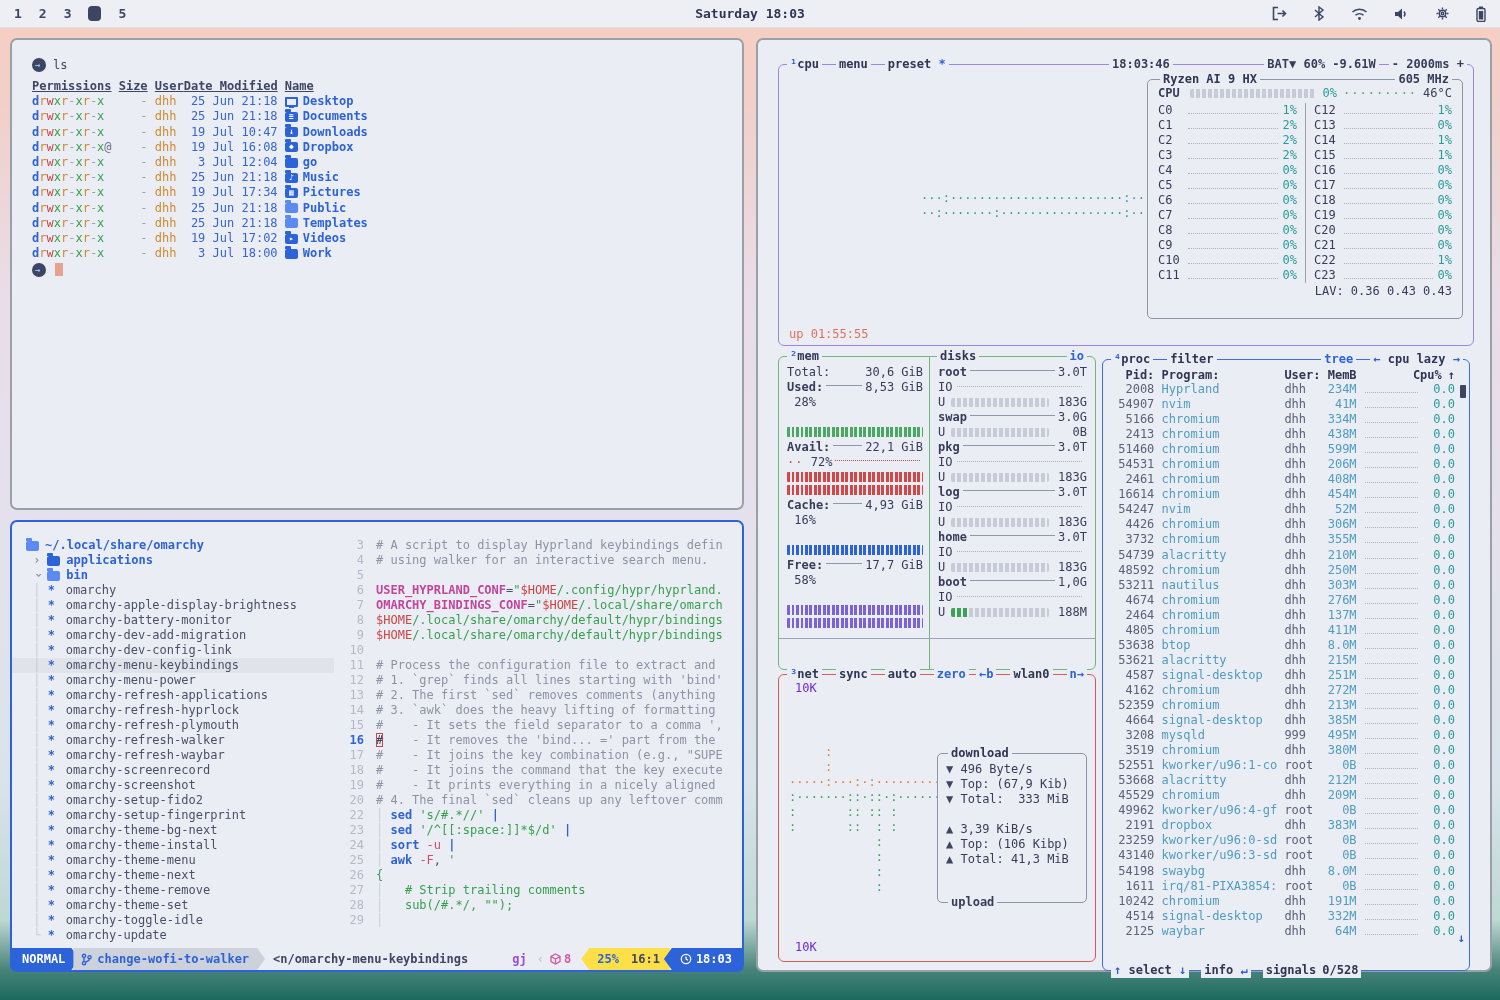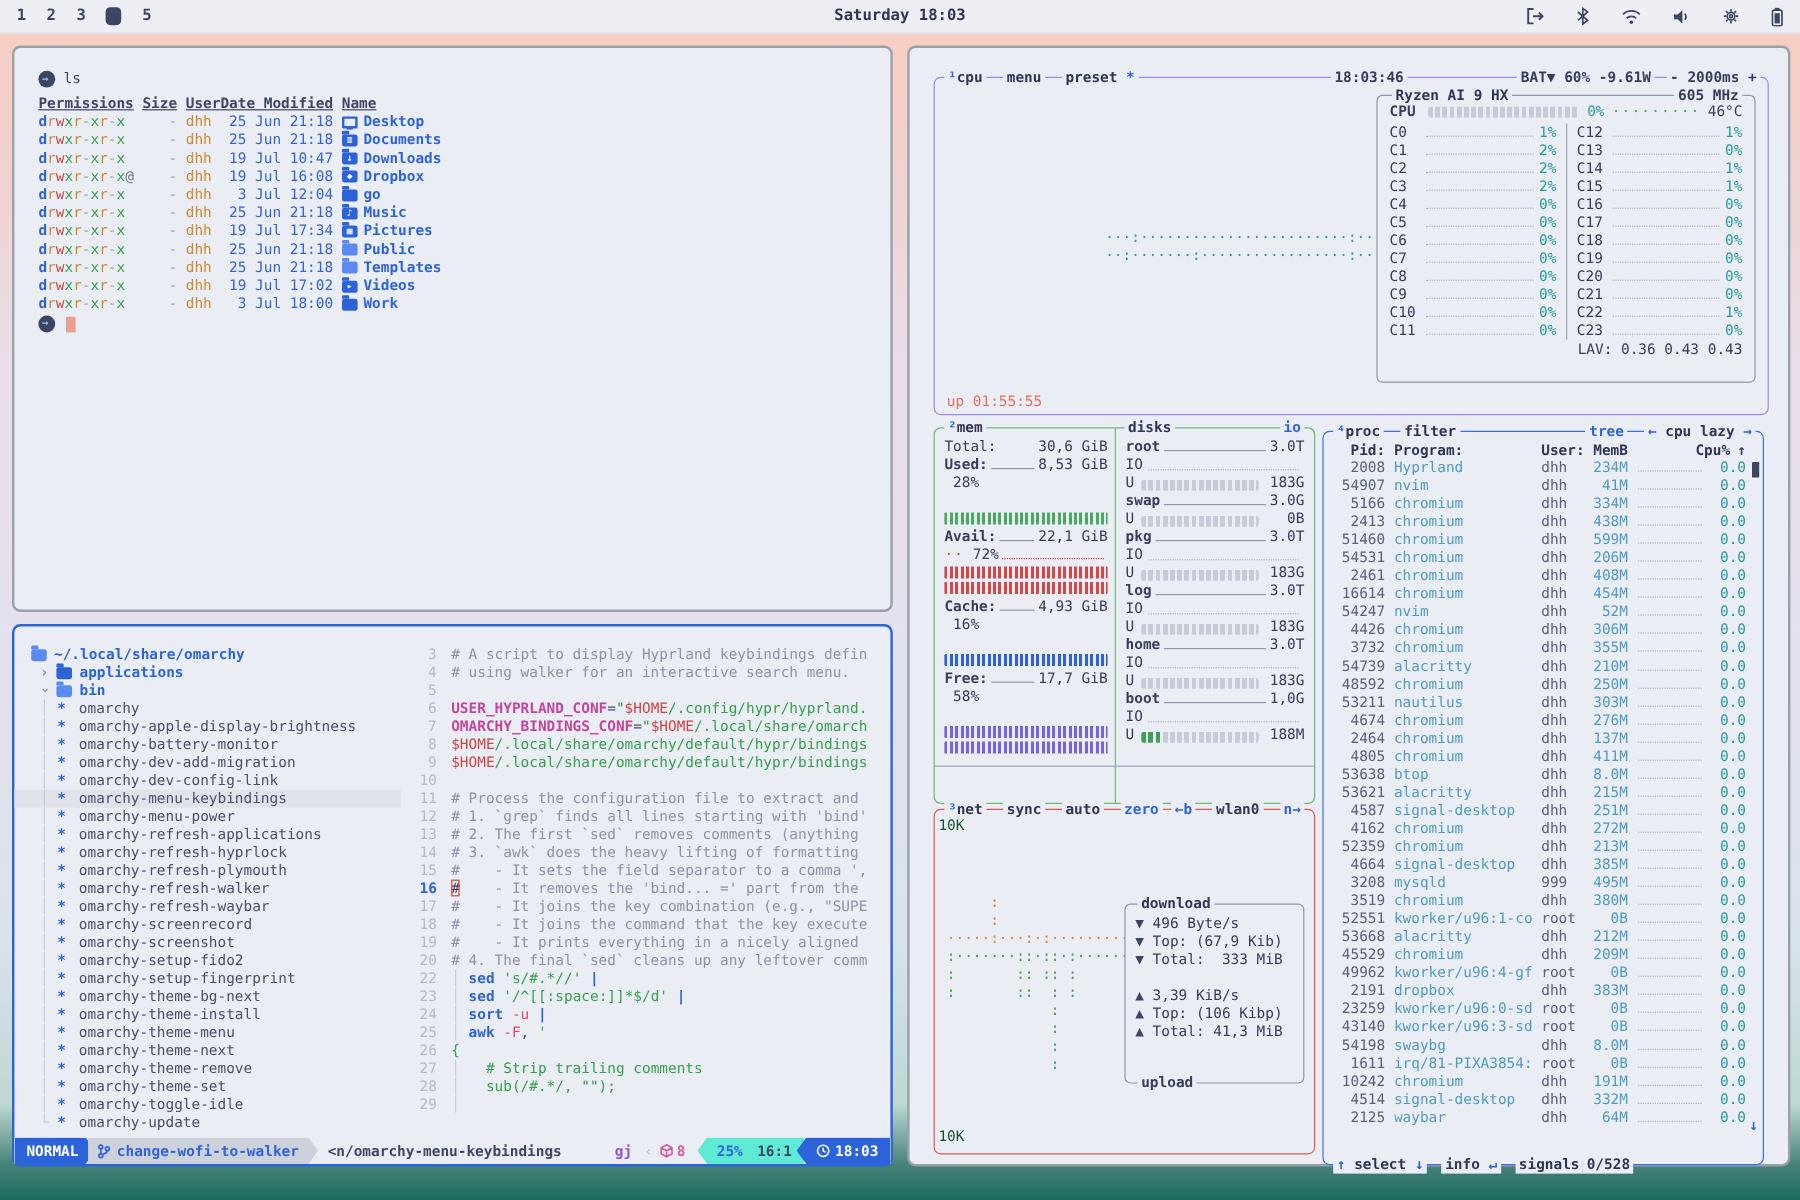--- a/index.html
+++ b/index.html
@@ -25,21 +25,21 @@
 
   
   .win{position:absolute;background:#ebedf4;border-radius:7px}
   .term{left:10px;top:38px;width:734px;height:472px;border:2px solid #9aa0a8}
   .nvim{left:10px;top:520px;width:734px;height:452px;border:2px solid #2d63d8}
   .btop{left:756px;top:38px;width:736px;height:934px;border:2px solid #9aa0a8}
 
   
   .term-inner{padding:18px 0 0 20px}
   .trow{display:flex;white-space:pre;font:12px/15.2px "DejaVu Sans Mono",monospace}
-  .prompt-row{display:flex;align-items:center;gap:7px;margin-bottom:6px}
+  .prompt-row{display:flex;align-items:flex-start;gap:7px;margin-bottom:6px}
   .prompt-ic{width:14px;height:14px;border-radius:50%;background:#3c4663;position:relative;flex:none}
   .prompt-ic::after{content:"→";position:absolute;left:3px;top:0;font:bold 9px/14px "DejaVu Sans Mono",monospace;color:#8fc0ff}
   .lshead span{text-decoration:underline;font-weight:bold;color:#3f4563}
   .col-perm{display:inline-block;width:12ch}
   .col-size{display:inline-block;width:4ch;text-align:right;color:#9aa3b2}
   .col-user{display:inline-block;width:4ch;margin-left:1ch;color:#d08a2e}
   .col-date{display:inline-block;width:13ch;text-align:right;margin-left:0ch;color:#3565d0}
   .col-name{margin-left:1ch;color:#2d63d8;font-weight:bold;display:inline-flex;align-items:center;gap:5px}
   .lshead .col-size,.lshead .col-user,.lshead .col-date,.lshead .col-name{color:#3f4563}
   .c-d{color:#2d63d8;font-weight:bold}.c-r{color:#d08a2e}.c-w{color:#cc4444}.c-x{color:#35a14f}
@@ -78,21 +78,21 @@
   .sline{height:22px;flex:none;display:flex;align-items:stretch;font:bold 12px/22px "DejaVu Sans Mono",monospace;background:#ebedf4;overflow:hidden}
   .seg{display:flex;align-items:center;white-space:pre}
   .seg-mode{background:#2d63d8;color:#fff;padding:0 14px 0 10px;clip-path:polygon(0 0,calc(100% - 8px) 0,100% 50%,calc(100% - 8px) 100%,0 100%)}
   .seg-branch{background:#ccd1dc;color:#2d63d8;padding:0 16px 0 8px;margin-left:-6px;
     clip-path:polygon(0 0,calc(100% - 8px) 0,100% 50%,calc(100% - 8px) 100%,0 100%);gap:5px}
   .seg-file{color:#3f4563;padding:0 8px}
   .sline .spacer{flex:1}
   .keys{color:#9a4fd0;padding:0 6px}
   .sep-ch{color:#b9bfcc;padding:0 4px;font-weight:normal}
   .pkg{color:#d45a9e;display:flex;align-items:center;gap:3px;padding:0 10px 0 2px}
-  .seg-pos{background:#5eead4;color:#3f4563;padding:0 10px 0 16px;gap:12px;
+  .seg-pos{background:#fde047;color:#3f4563;padding:0 10px 0 16px;gap:12px;
     clip-path:polygon(8px 0,100% 0,100% 100%,8px 100%,0 50%)}
   .seg-pos .pct{color:#2d63d8}
   .seg-time{background:#2d63d8;color:#fff;padding:0 10px 0 16px;margin-left:-6px;gap:4px;
     clip-path:polygon(8px 0,100% 0,100% 100%,8px 100%,0 50%)}
 
   
   .btop-inner{position:relative;height:100%;font:12px/15px "DejaVu Sans Mono",monospace;color:#363c59}
   .bbox{position:absolute;border:1px solid;border-radius:6px}
   .btitle{position:absolute;top:-8px;display:flex;gap:14px;height:15px;line-height:15px}
   .btitle span{background:#ebedf4;padding:0 3px;font-weight:bold;color:#2f3553;white-space:pre}
@@ -117,38 +117,38 @@
   .corerow{display:flex;align-items:baseline;height:15px}
   .corerow .cn{width:3.5ch;flex:none}
   .lead{flex:1;border-bottom:1px dotted #aab2c4;margin:0 5px 3px 5px}
   .lavrow{text-align:right;height:15px;margin-top:1px}
   .cpugraph{position:absolute;left:142px;top:126px;color:#2a9d9d;font:12px/15px "DejaVu Sans Mono",monospace;white-space:pre}
   .uptime{position:absolute;left:10px;bottom:3px;color:#e2705c}
 
   
   .memcol{position:absolute;left:0;top:0;bottom:0;width:150px;padding:8px 6px 0 8px}
   .diskcol{position:absolute;left:150px;right:0;top:0;bottom:0;border-left:1px solid #6cb87e;padding:8px 8px 0 8px}
-  .mrow{display:flex;align-items:flex-end;height:15px;white-space:pre}
+  .mrow{display:flex;align-items:center;height:15px;white-space:pre}
   .mline .lab{font-weight:bold}
   .dashl{flex:1;border-bottom:1px solid #8f97ac;margin:0 3px 4px 3px}
   .hash{height:10px;margin:2px 0 3px 0;border-radius:1px}
   .hash.h-green{background:repeating-linear-gradient(90deg,#49a862 0 2.5px,rgba(0,0,0,0) 2.5px 4.5px)}
   .hash.h-red{background:repeating-linear-gradient(90deg,#d24848 0 2.5px,rgba(0,0,0,0) 2.5px 4.5px)}
   .hash.h-blue{background:repeating-linear-gradient(90deg,#2d63d8 0 2.5px,rgba(0,0,0,0) 2.5px 4.5px)}
   .hash.h-purple{background:repeating-linear-gradient(90deg,#7a63d8 0 2.5px,rgba(0,0,0,0) 2.5px 4.5px)}
   .reddots{color:#d24848;letter-spacing:1px}
   .dotl-red{flex:1;border-bottom:1px dotted #d24848;margin:0 3px 4px 3px}
   .memdivider{position:absolute;left:0;right:0;bottom:30px;border-top:1px solid #9aa2b6}
   .dname{font-weight:bold}
   .dbar{flex:1;height:9px;margin:0 6px 1px 6px;border-radius:2px;background:repeating-linear-gradient(90deg,#c6cbd7 0 4px,#ebedf4 4px 6px);position:relative;overflow:hidden}
   .dbar .fillg{position:absolute;left:0;top:0;bottom:0;background:repeating-linear-gradient(90deg,#3da257 0 4px,#ebedf4 4px 6px)}
   .dval{width:4.5ch;text-align:right;flex:none}
 
   
-  .scale{position:absolute;left:3px;color:#14532d}
+  .scale{position:absolute;left:16px;color:#6d28d9}
   .netgraph{position:absolute;left:10px;top:70px;font:12px/15px "DejaVu Sans Mono",monospace;white-space:pre}
   .ng-d{color:#e0822f}.ng-u{color:#3da257}.ng-t{color:#279c9c}
   .netdet{position:absolute;right:8px;top:78px;width:150px;height:150px;border:1px solid #8f96a8;border-radius:5px;background:#ebedf4;padding:8px 8px 0 8px}
   .netdet .btitle{left:10px}
   .netdet .uptitle{position:absolute;bottom:-8px;left:10px}
   .netdet .uptitle span{background:#ebedf4;padding:0 3px;font-weight:bold}
   .ndrow{height:15px;white-space:pre}
   .ndrow .arr{color:#3c4663}
 
   

